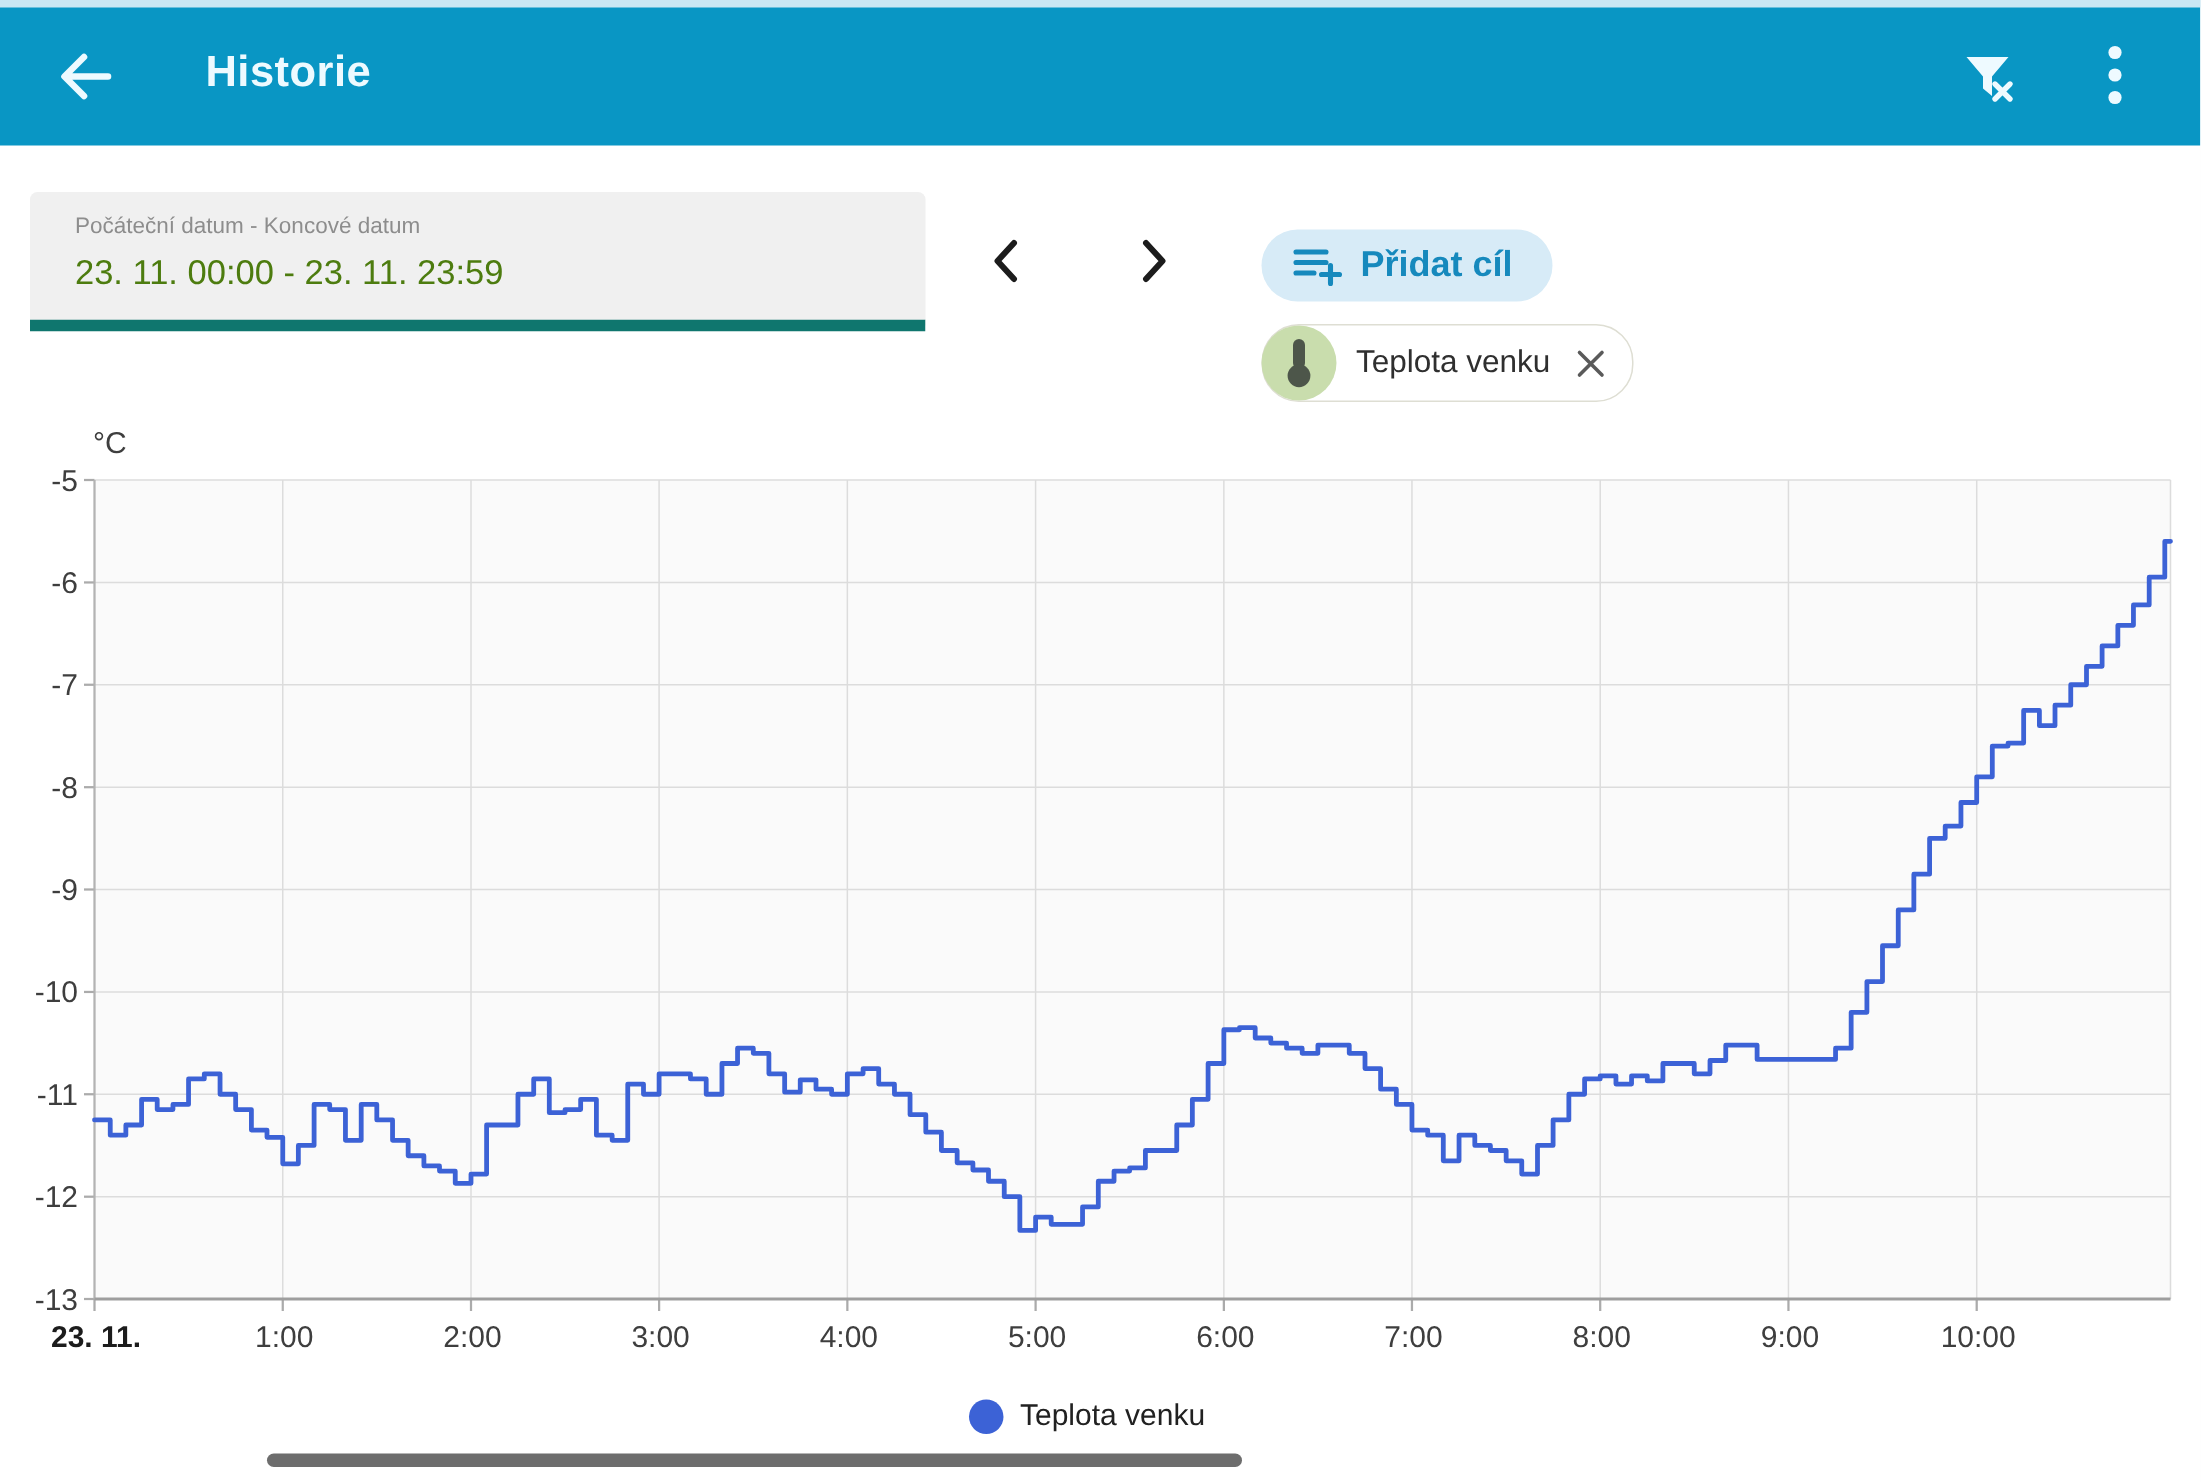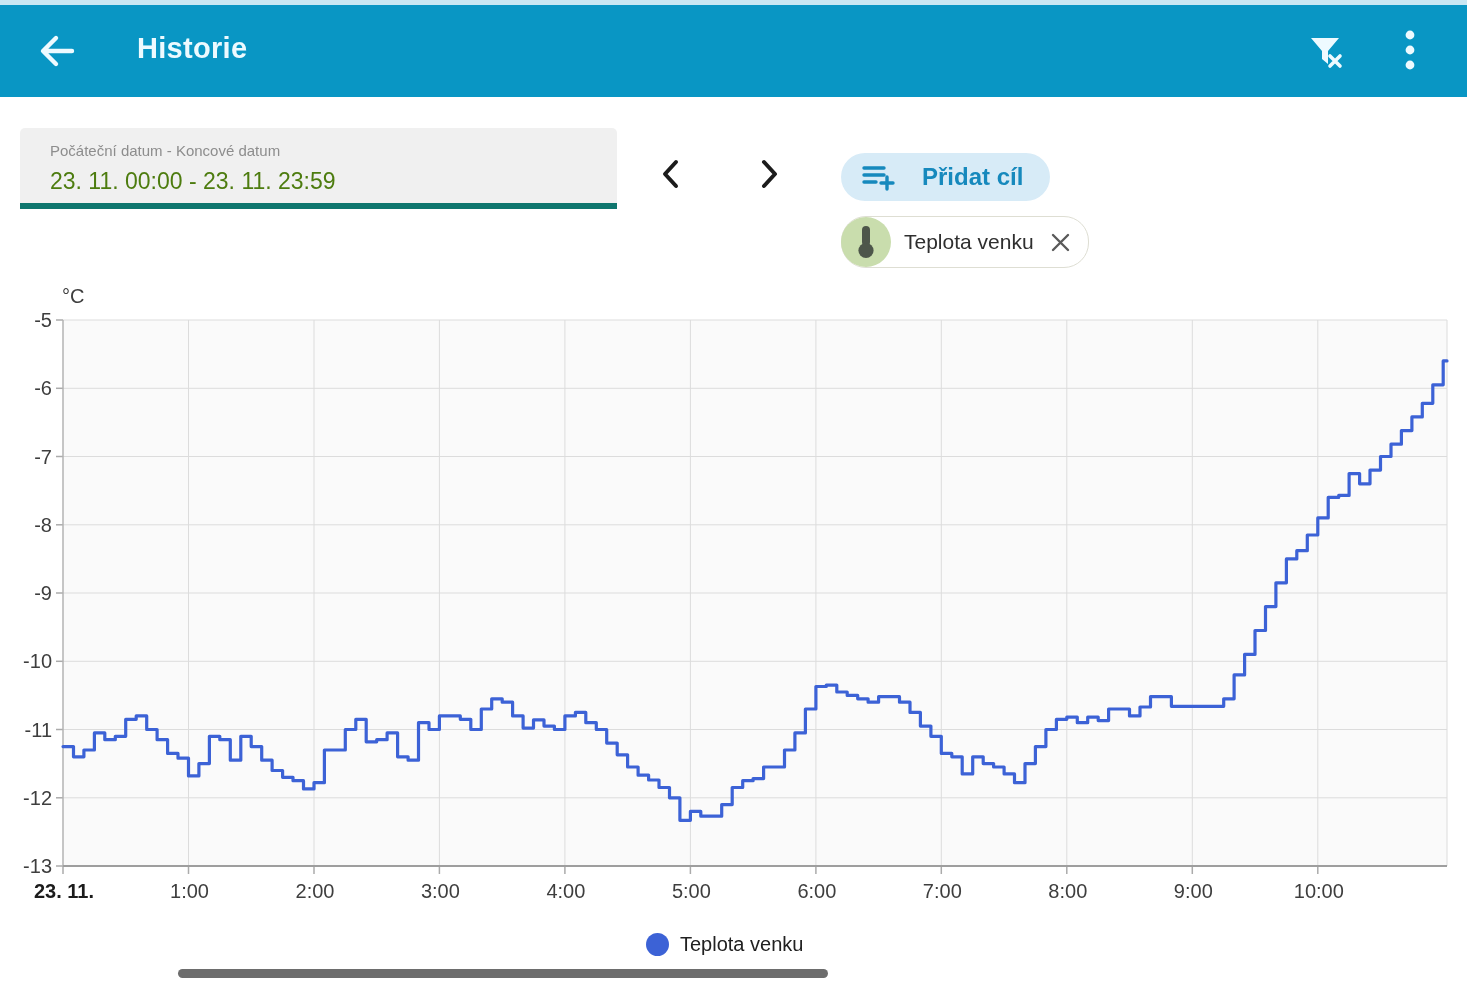--- a/index.html
+++ b/index.html
@@ -8,30 +8,30 @@
   
   .appbar{position:absolute;left:0;top:0;width:1467px;height:97px;background:#0996c4;}
   .statusbar-strip{position:absolute;left:0;top:0;width:100%;height:5px;background:#c9e7f3;}
   .icon-btn{position:absolute;background:transparent;border:none;padding:0;margin:0;cursor:pointer;
             display:flex;align-items:center;justify-content:center;}
   .back-btn{left:32px;top:27px;width:48px;height:48px;}
   .title{position:absolute;left:137px;top:32px;font-size:29px;font-weight:700;color:#edfaff;letter-spacing:.3px;}
   .filter-btn{left:1300px;top:26px;width:50px;height:50px;}
   .kebab-btn{left:1386px;top:26px;width:48px;height:48px;}
   
-  .date-field{position:absolute;left:20px;top:128px;width:597px;height:81px;background:#f0f0f0;
-              border-bottom:6px solid #0f766e;border-radius:5px 5px 0 0;cursor:pointer;box-sizing:border-box;}
+  .date-field{position:absolute;left:20px;top:128px;width:597px;height:93px;background:#f0f0f0;
+              border-bottom:8px solid #0f766e;border-radius:5px 5px 0 0;cursor:pointer;box-sizing:border-box;}
   .date-label{position:absolute;left:30px;top:14px;font-size:15px;color:#8d8d8d;}
   .date-value{position:absolute;left:30px;top:40px;font-size:23px;color:#4d7c0f;}
   .nav-btn{background:transparent;border:none;padding:0;cursor:pointer;position:absolute;width:48px;height:48px;
            display:flex;align-items:center;justify-content:center;}
   .prev-btn{left:647px;top:150px;}
   .next-btn{left:745px;top:150px;}
   .add-goal{position:absolute;left:841px;top:153px;height:48px;border:none;border-radius:24px;
-            background:#d7ebf7;display:inline-flex;align-items:center;gap:27px;padding:0 27px 0 21px;
+            background:#d7ebf7;display:inline-flex;align-items:center;gap:12px;padding:0 27px 0 21px;
             cursor:pointer;}
   .add-goal span{font-size:24px;font-weight:700;color:#1689bd;}
   .chip{position:absolute;left:841px;top:216px;height:50px;border-radius:25px;background:#fff;
         border:1px solid #deded3;display:inline-flex;align-items:center;padding-right:15px;
         box-sizing:content-box;cursor:pointer;}
   .chip-avatar{width:50px;height:50px;border-radius:50%;background:#c9ddad;margin:-1px 0 -1px -1px;
                display:flex;align-items:center;justify-content:center;}
   .chip-label{margin-left:13px;font-size:21px;color:#2f2f2f;}
   .chip-close{margin-left:15px;width:24px;height:24px;background:transparent;border:none;padding:0;
               cursor:pointer;display:flex;align-items:center;justify-content:center;}

